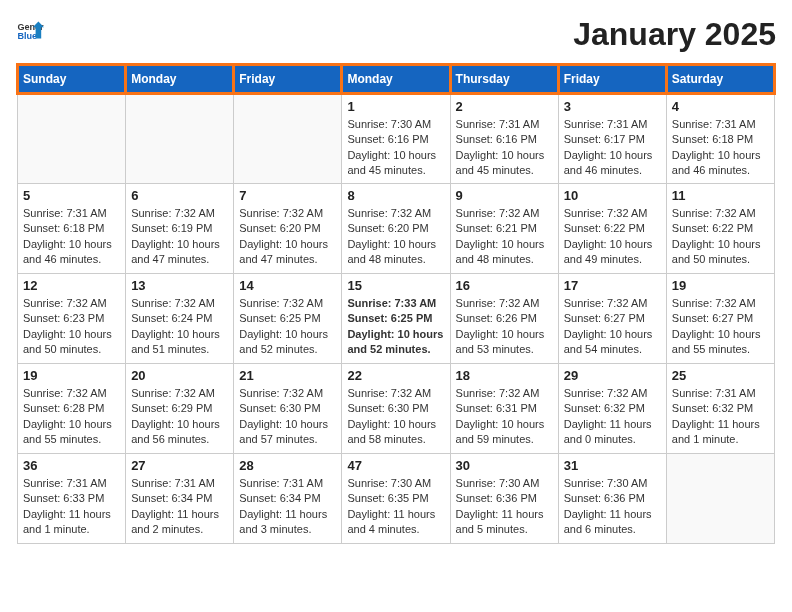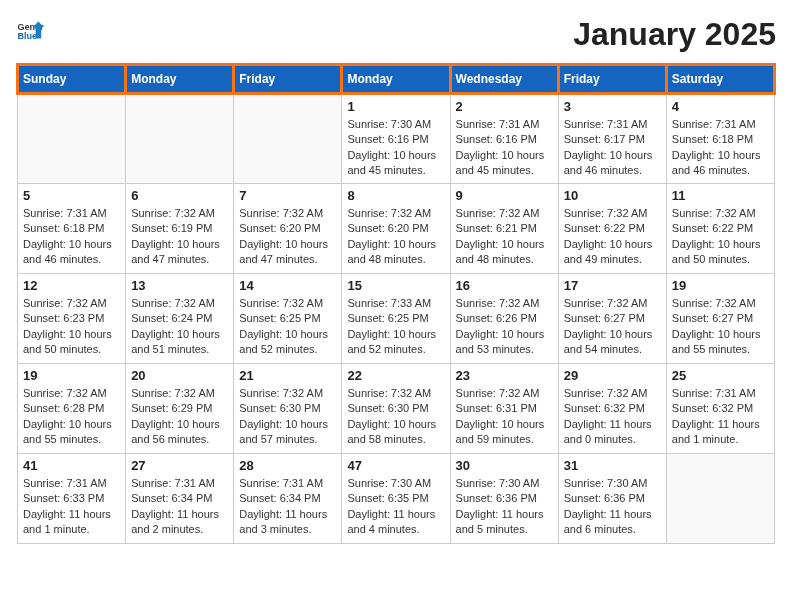--- a/index.html
+++ b/index.html
@@ -92,21 +92,21 @@
   </div>
 </div>
 
 <table>
   <thead>
     <tr id="weekday-row">
     <th>Sunday</th>
         <th>Monday</th>
         <th>Friday</th>
         <th>Monday</th>
-        <th>Wednesday</th>
+        <th>Thursday</th>
         <th>Friday</th>
         <th>Saturday</th>
       </tr>
   </thead>
   <tbody id="calendar-body">
   <tr>
         <td class="empty"></td>
         <td class="empty"></td>
         <td class="empty"></td>
         <td>
@@ -206,21 +206,21 @@
         </td>
         <td>
           <span class="day-number">14</span>
           <div class="day-info" style="white-space: pre-line;">Sunrise: 7:32 AM
 Sunset: 6:25 PM
 Daylight: 10 hours
 and 52 minutes.</div>
         </td>
         <td>
           <span class="day-number">15</span>
-          <div class="day-info" style="white-space: pre-line;">Sunrise: 7:33 AM
+          <div class="day-info" style="white-space: pre-line; font-weight: bold;">Sunrise: 7:33 AM
 Sunset: 6:25 PM
 Daylight: 10 hours
 and 52 minutes.</div>
         </td>
         <td>
           <span class="day-number">16</span>
           <div class="day-info" style="white-space: pre-line;">Sunrise: 7:32 AM
 Sunset: 6:26 PM
 Daylight: 10 hours
 and 53 minutes.</div>
@@ -263,21 +263,21 @@
 and 57 minutes.</div>
         </td>
         <td>
           <span class="day-number">22</span>
           <div class="day-info" style="white-space: pre-line;">Sunrise: 7:32 AM
 Sunset: 6:30 PM
 Daylight: 10 hours
 and 58 minutes.</div>
         </td>
         <td>
-          <span class="day-number">23</span>
+          <span class="day-number">18</span>
           <div class="day-info" style="white-space: pre-line;">Sunrise: 7:32 AM
 Sunset: 6:31 PM
 Daylight: 10 hours
 and 59 minutes.</div>
         </td>
         <td>
           <span class="day-number">29</span>
           <div class="day-info" style="white-space: pre-line;">Sunrise: 7:32 AM
 Sunset: 6:32 PM
 Daylight: 11 hours
@@ -286,21 +286,21 @@
         <td>
           <span class="day-number">25</span>
           <div class="day-info" style="white-space: pre-line;">Sunrise: 7:31 AM
 Sunset: 6:32 PM
 Daylight: 11 hours
 and 1 minute.</div>
         </td>
       </tr>
       <tr>
         <td>
-          <span class="day-number">41</span>
+          <span class="day-number">36</span>
           <div class="day-info" style="white-space: pre-line;">Sunrise: 7:31 AM
 Sunset: 6:33 PM
 Daylight: 11 hours
 and 1 minute.</div>
         </td>
         <td>
           <span class="day-number">27</span>
           <div class="day-info" style="white-space: pre-line;">Sunrise: 7:31 AM
 Sunset: 6:34 PM
 Daylight: 11 hours

